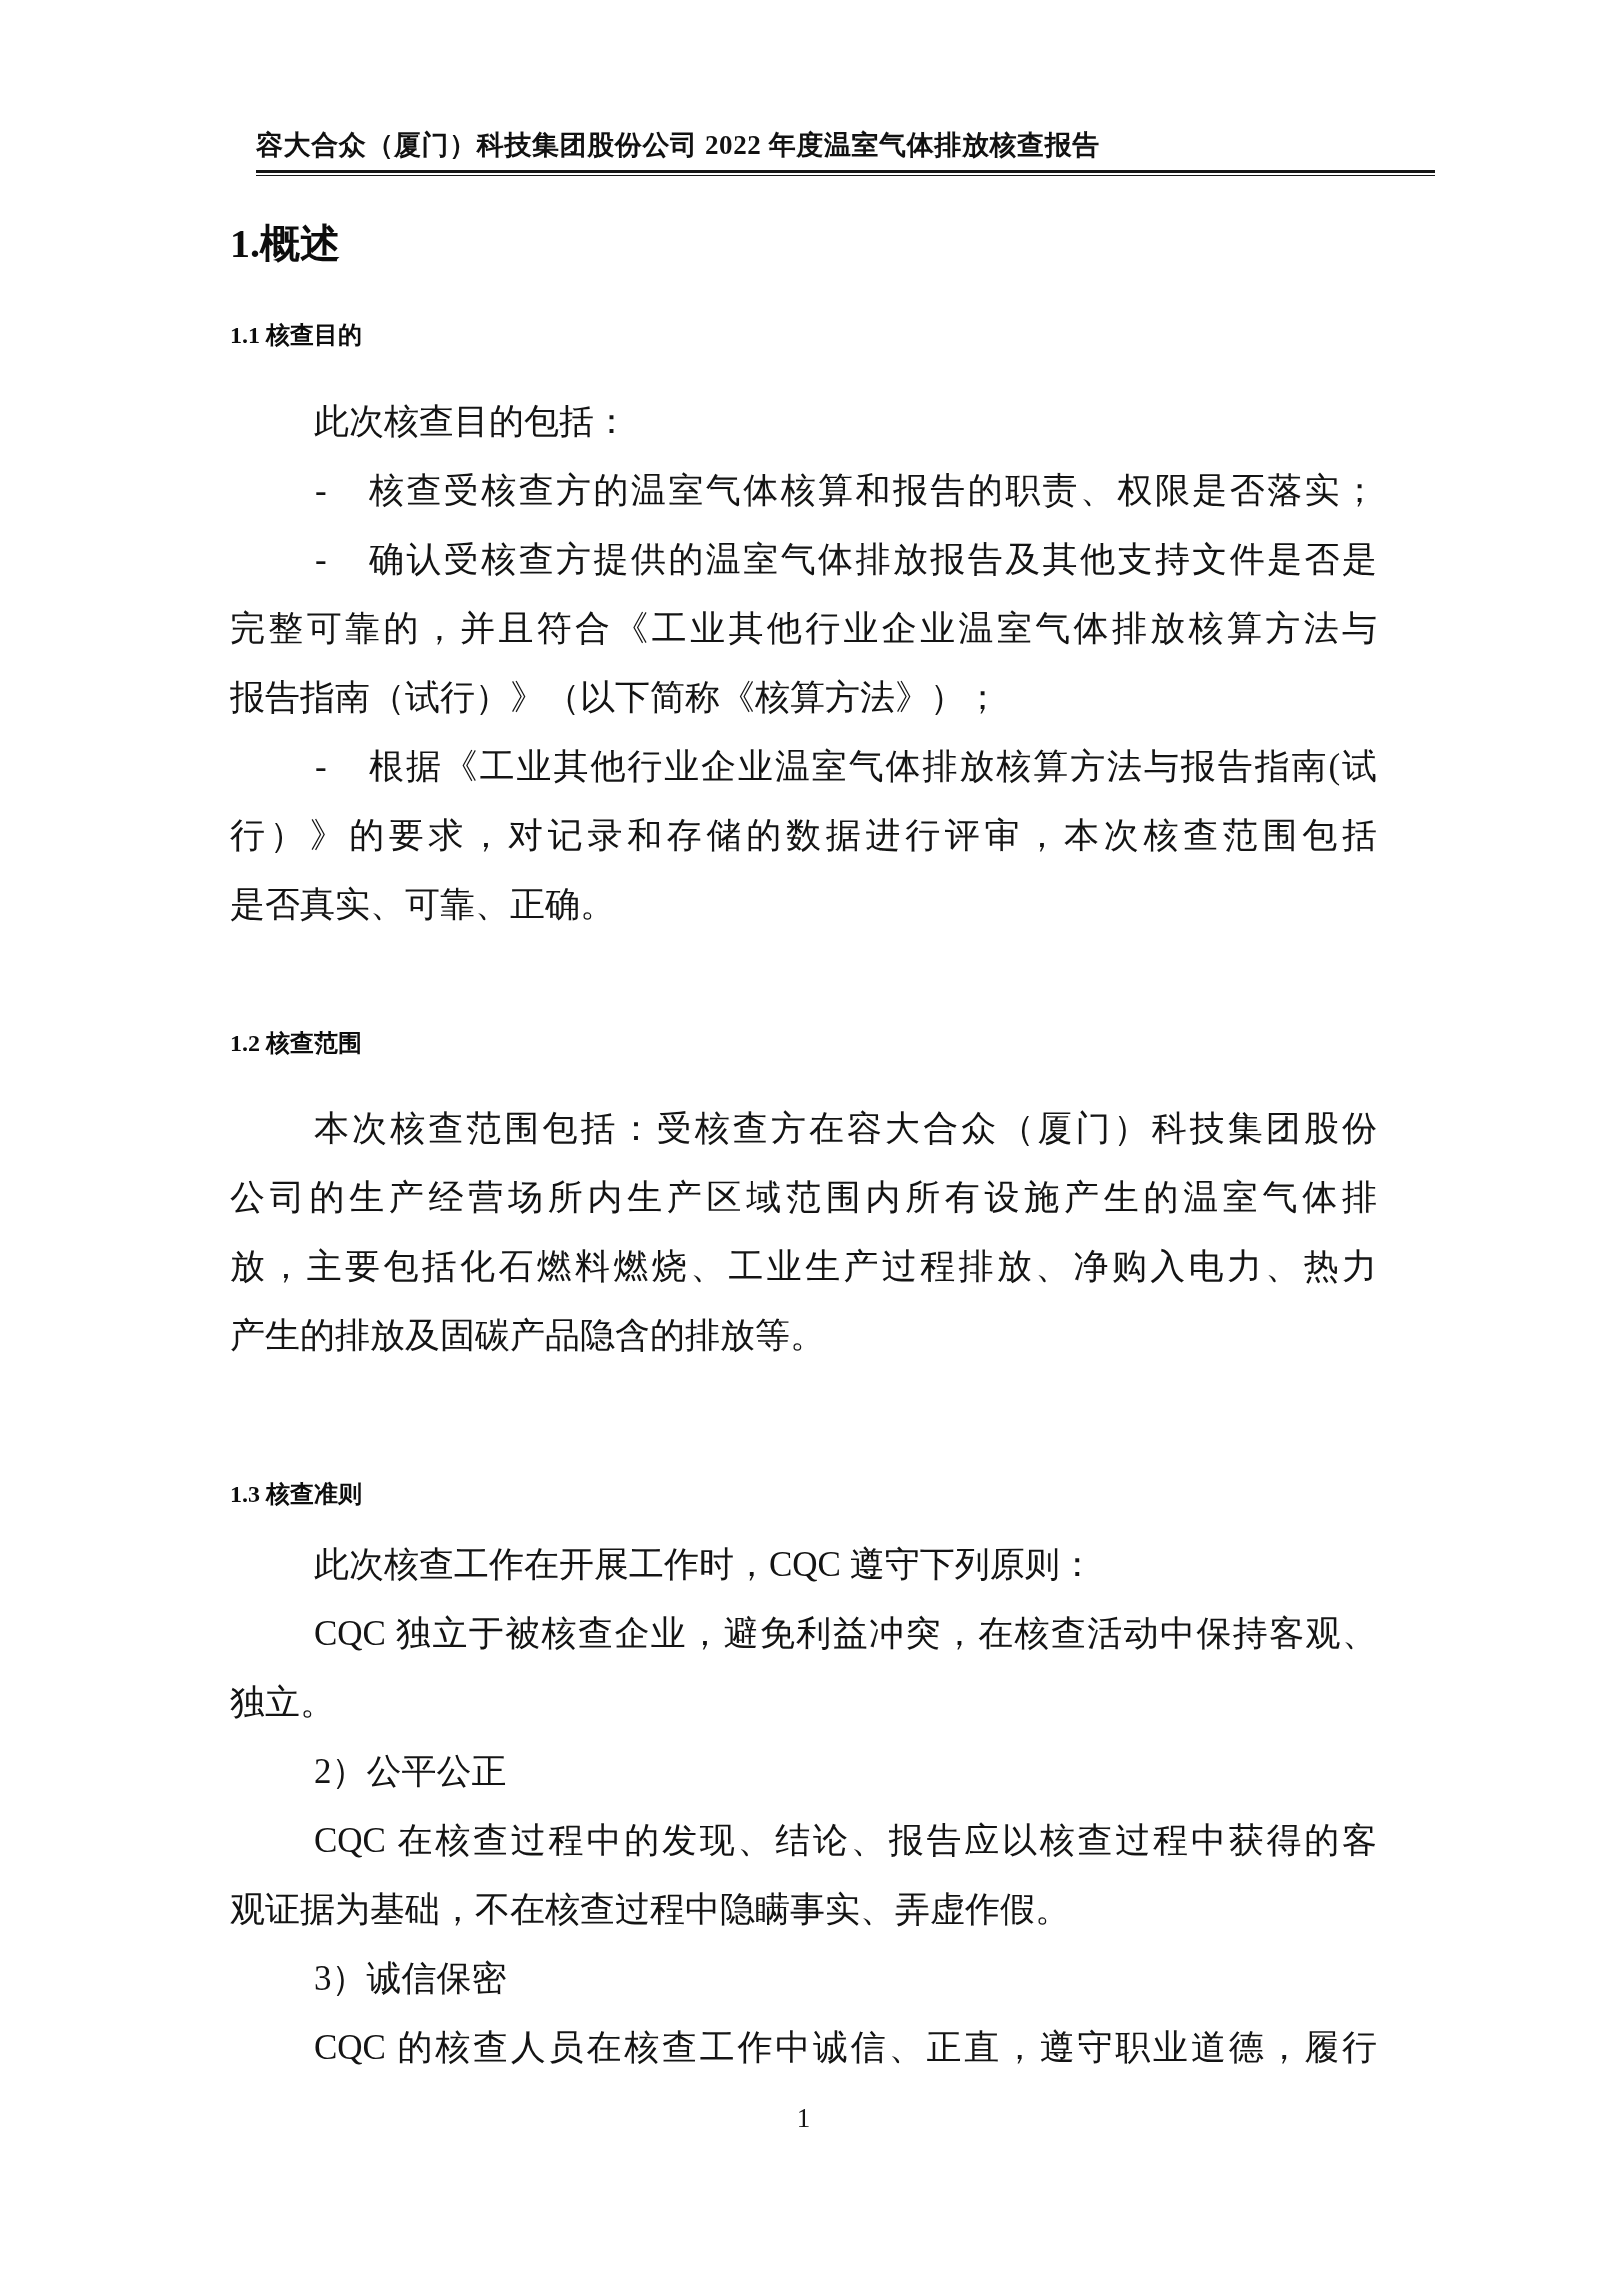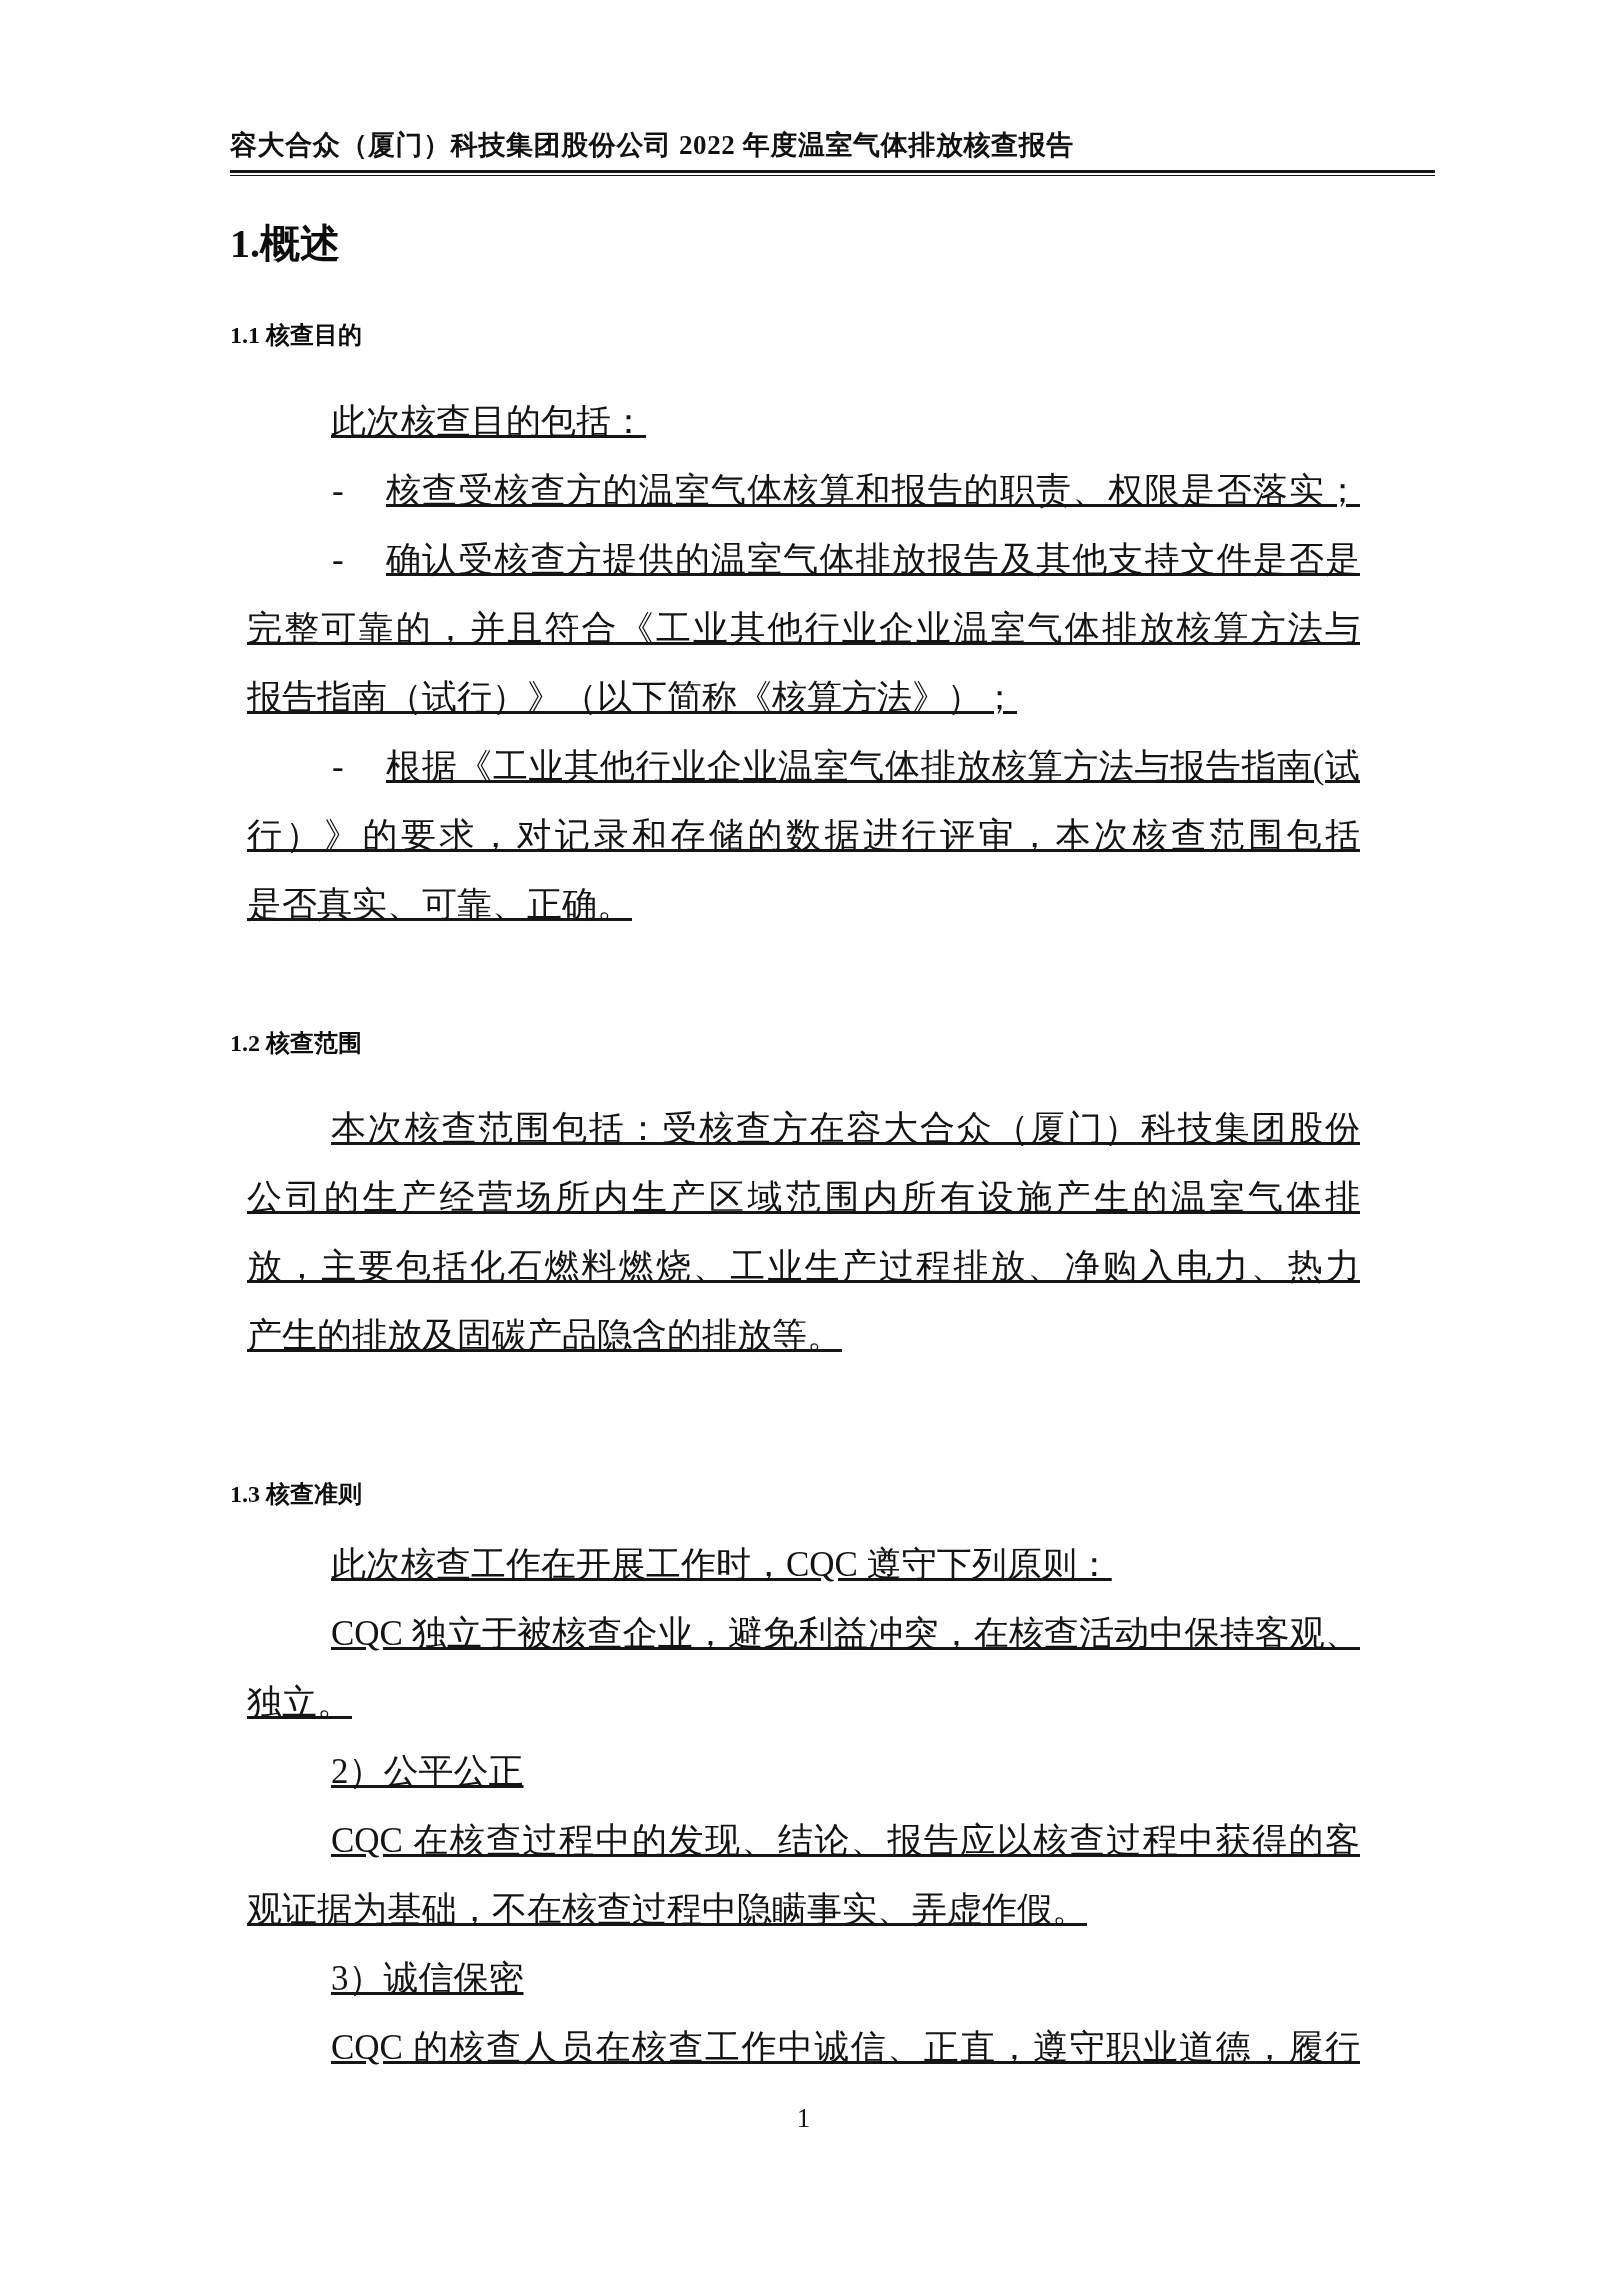--- a/index.html
+++ b/index.html
@@ -8,21 +8,21 @@
     width:1607px;
     height:2295px;
     background:#ffffff;
     color:#161616;
     font-family:"Liberation Serif","DejaVu Serif",serif;
     overflow:hidden;
   }
   .content { padding:0 230px; }
 
   
-  .running-header { padding-top:127px; }
+  .running-header { padding-top:127px;margin-left:26px; }
   .header-text {
     font-size:27px;
     line-height:36px;
     font-weight:bold;
     letter-spacing:0.6px;
     color:#111;
     white-space:nowrap;
   }
   .header-rule {
     margin-top:6.5px;
@@ -44,21 +44,21 @@
     font-size:24px;
     line-height:40px;
     font-weight:bold;
     color:#0d0d0d;
   }
   .h2.s11 { margin-top:44px; }
   .h2.s12 { margin-top:84px; }
   .h2.s13 { margin-top:104px; }
 
   
-  .group { margin:17px;text-decoration:underline; }
+  .group { margin:0; }
   .g1 { margin-top:32px; }
   .g2 { margin-top:31px; }
   .g3 { margin-top:15.5px; }
   .line {
     font-size:35px;
     line-height:69px;
     height:69px;
     white-space:nowrap;
     color:#141414;
   }

